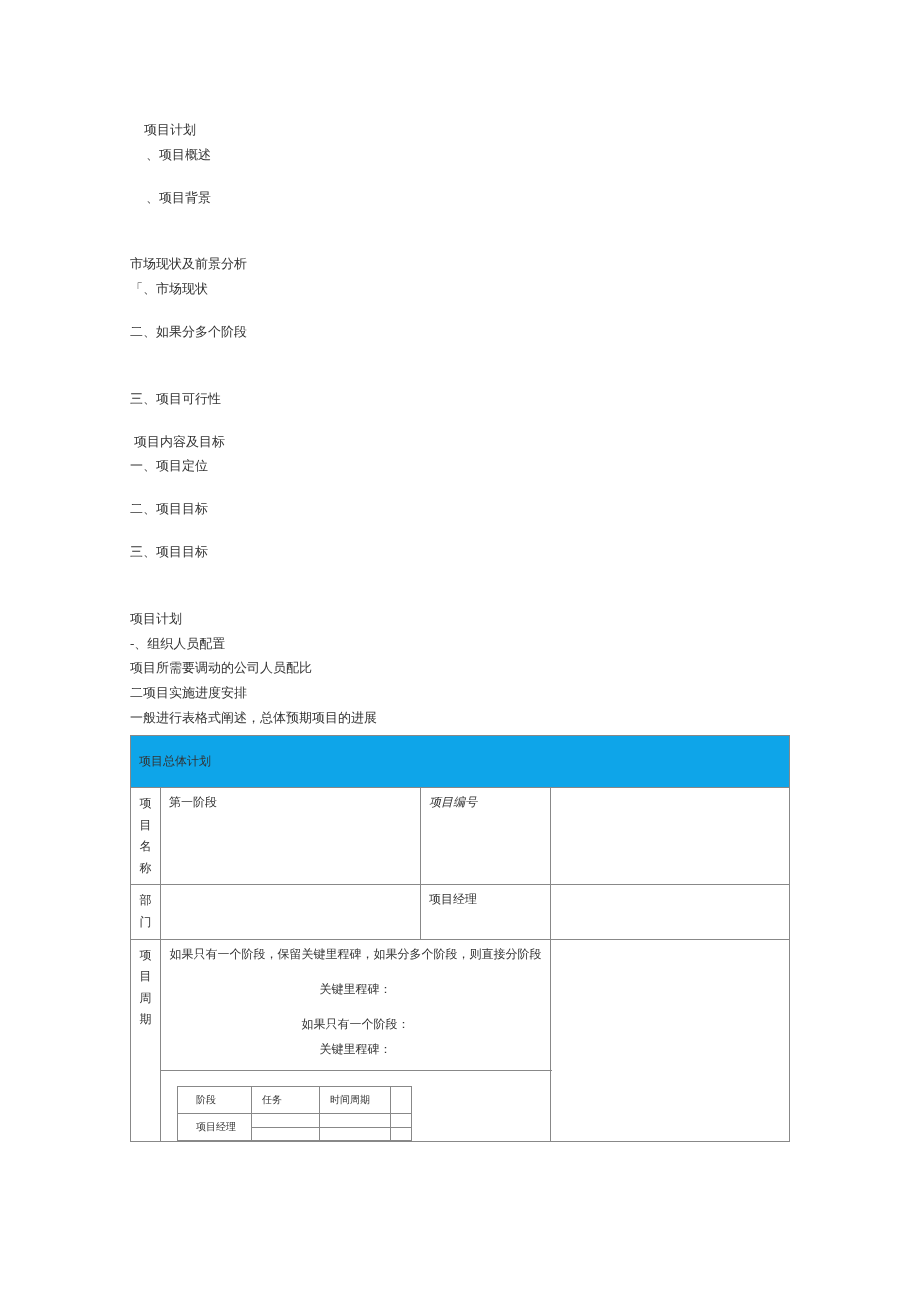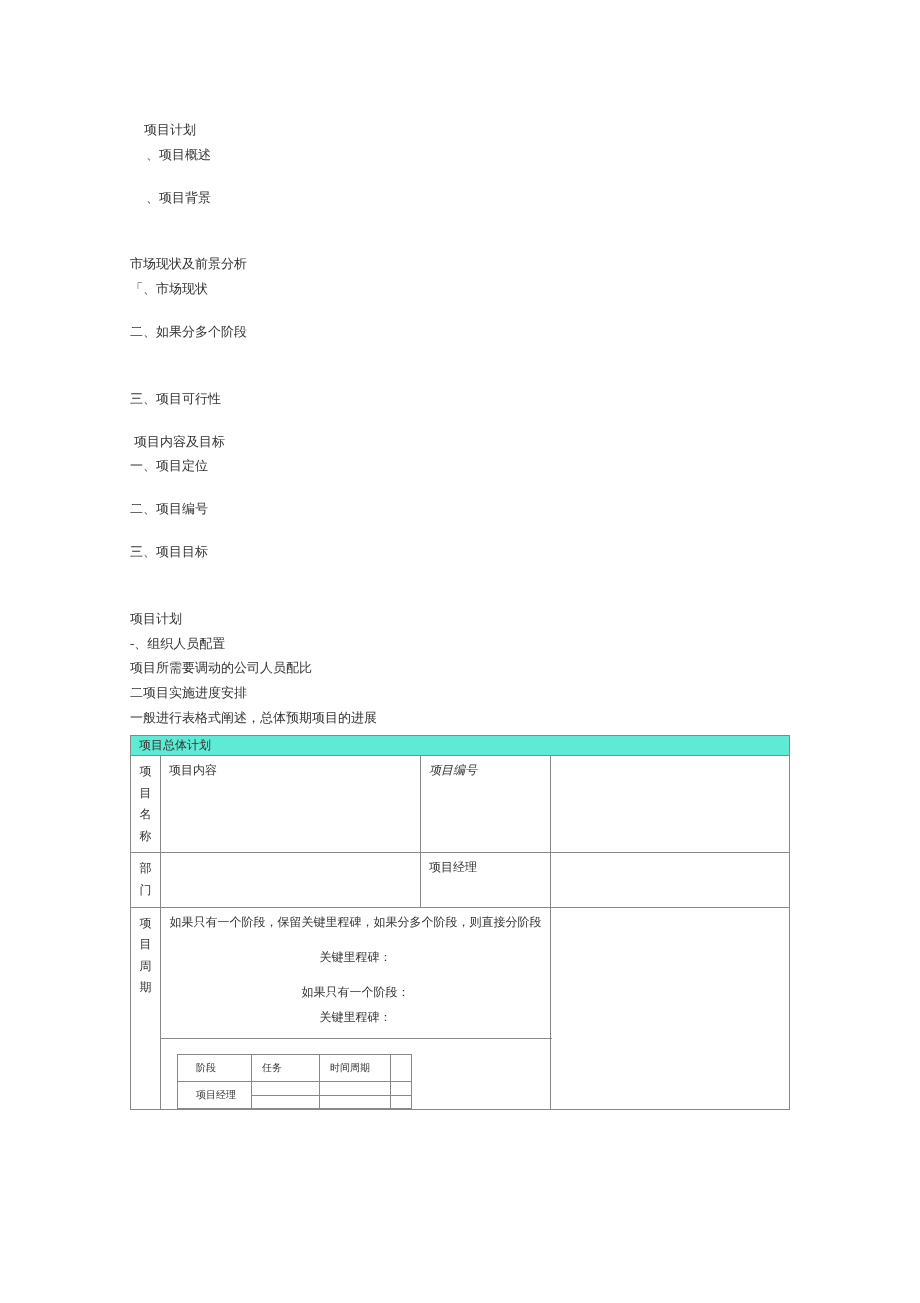--- a/index.html
+++ b/index.html
@@ -34,23 +34,23 @@
       width: 100%;
       margin-top: 6px;
     }
     table.outer td {
       border: 1px solid #888;
       padding: 5px 8px;
       vertical-align: top;
       font-size: 12px;
     }
     table.outer td.header-row {
-      background: #5eead4;
+      background: #0ea5e9;
       font-size: 12px;
-      padding: 0 8px;
+      padding: 16px 8px;
     }
     td.vlabel {
       width: 30px;
       text-align: center;
       line-height: 1.8;
       padding: 5px 3px;
     }
     td.vlabel div { writing-mode: horizontal-tb; }
 
     table.inner {
@@ -81,21 +81,21 @@
 <div class="gap-small"></div>
 <div class="sub-item-no-indent">二、如果分多个阶段</div>
 <div class="gap-med"></div>
 <div class="sub-item-no-indent">三、项目可行性</div>
 
 <div class="gap-small"></div>
 
 <div class="body-line" style="padding-left:4px;">项目内容及目标</div>
 <div class="sub-item-no-indent">一、项目定位</div>
 <div class="gap-small"></div>
-<div class="sub-item-no-indent">二、项目编号</div>
+<div class="sub-item-no-indent">二、项目目标</div>
 <div class="gap-small"></div>
 <div class="sub-item-no-indent">三、项目目标</div>
 
 <div class="gap-med"></div>
 
 <div class="body-line">项目计划</div>
 <div class="sub-item-no-indent">-、组织人员配置</div>
 <div class="sub-item-no-indent">项目所需要调动的公司人员配比</div>
 <div class="sub-item-no-indent">二项目实施进度安排</div>
 <div class="sub-item-no-indent">一般进行表格式阐述，总体预期项目的进展</div>
@@ -105,21 +105,21 @@
       <tr>
     <td class="header-row" colspan="5">项目总体计划</td>
   </tr>
   <tr>
     <td class="vlabel">
       <div>项</div>
           <div>目</div>
           <div>名</div>
           <div>称</div>
     </td>
-    <td style="width:260px;">项目内容</td>
+    <td style="width:260px;">第一阶段</td>
     <td style="width:130px;font-style:italic;">项目编号</td>
     <td colspan="2"></td>
   </tr>
   <tr>
     <td class="vlabel">
       <div>部</div>
           <div>门</div>
     </td>
     <td></td>
     <td>项目经理</td>

